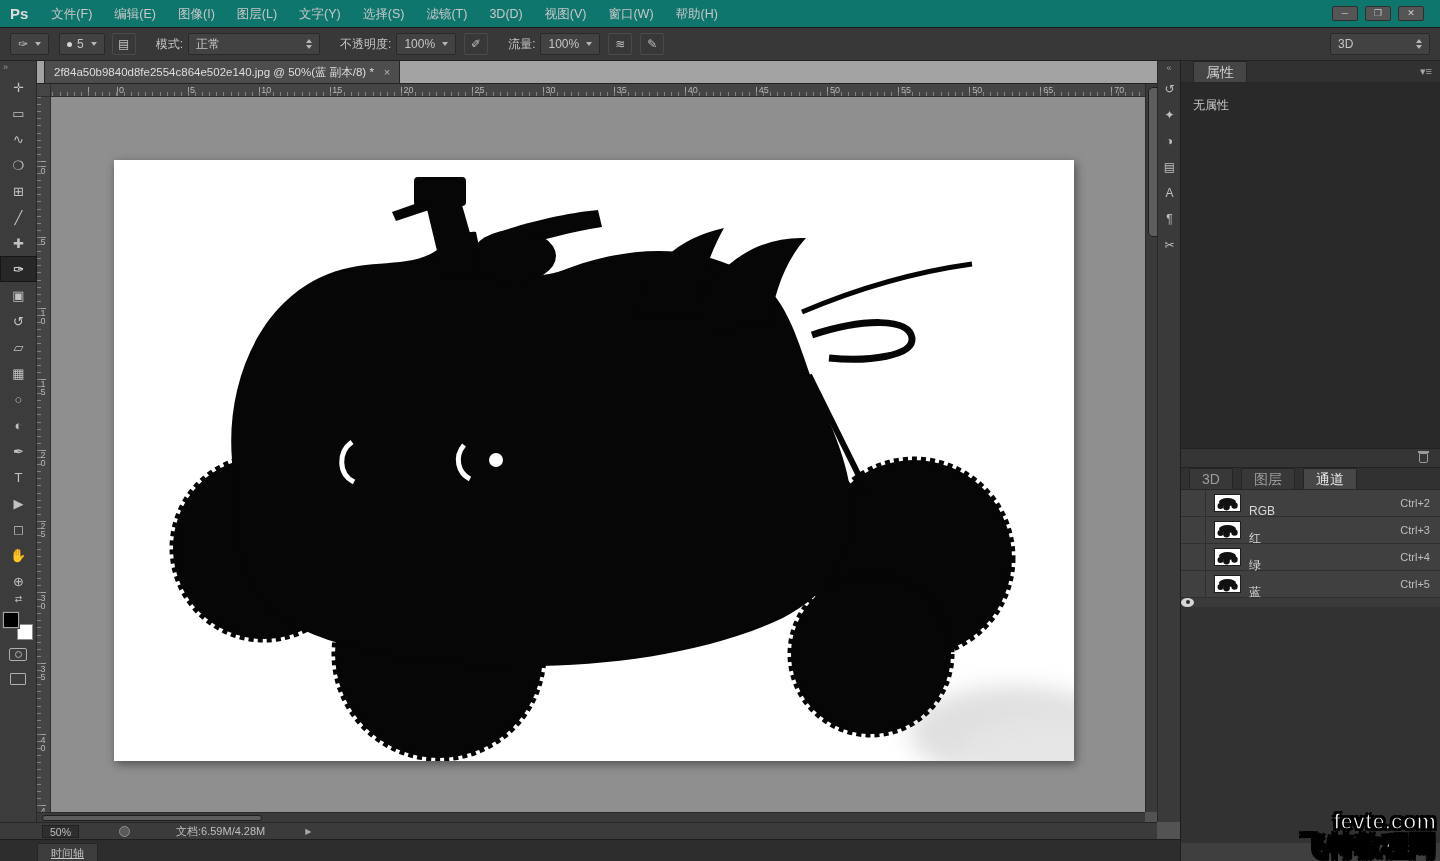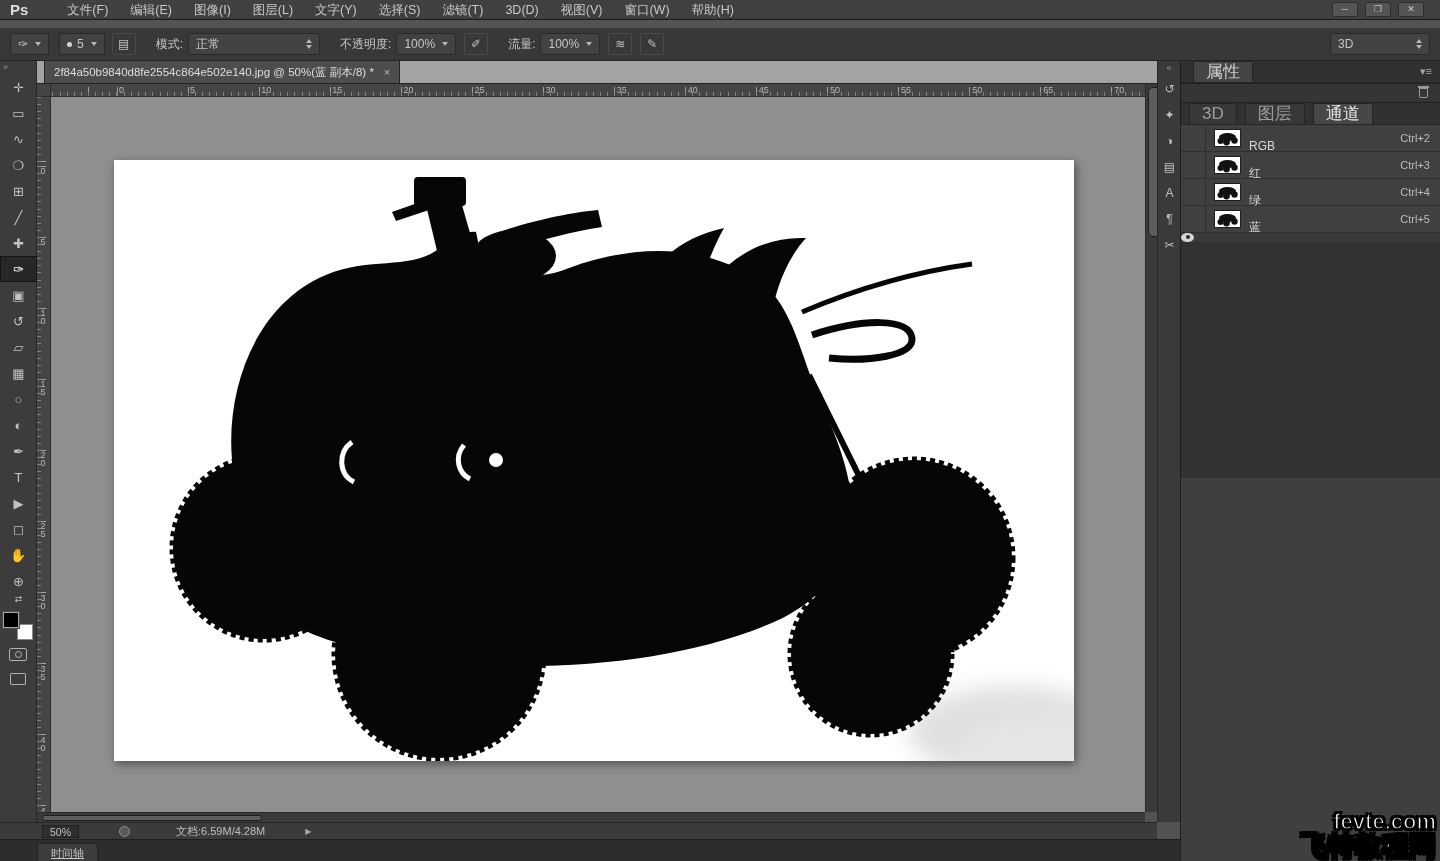--- a/index.html
+++ b/index.html
@@ -5,22 +5,22 @@
   * { box-sizing: border-box; margin: 0; padding: 0; }
   html,body { width:1440px; height:861px; overflow:hidden; }
   body {
     position:relative; background:#535353;
     font-family:"Liberation Sans","DejaVu Sans",sans-serif;
     color:#c8c8c8; -webkit-user-select:none; user-select:none;
   }
   .abs { position:absolute; }
 
   
-  #menubar { left:0; top:0; width:1440px; height:20px; background:#404040;
-    border-bottom:1px solid #1b1b1b; display:flex; align-items:center; font-size:12.5px;gap:16px; }
+  #menubar { left:0; top:0; width:1440px; height:28px; background:#0f766e;
+    border-bottom:1px solid #1b1b1b; display:flex; align-items:center; font-size:12.5px; }
   .ps-logo { margin:0 12px 0 10px; font-weight:bold; font-size:15px; color:#dcdcdc; }
   .menus { display:flex; height:28px; }
   .menu-item { padding:0 11px; line-height:28px; color:#c8c8c8; cursor:default; }
   .win-controls { margin-left:auto; display:flex; gap:7px; margin-right:16px; }
   .win-btn { width:26px; height:15px; background:#555; border:1px solid #2e2e2e; border-radius:2px;
     color:#ccc; font-size:9px; line-height:13px; text-align:center; }
 
   
   #optionsbar { left:0; top:28px; width:1440px; height:33px; background:#383838;
     border-bottom:1px solid #232323; display:flex; align-items:center; font-size:12px; color:#c5c5c5; }
@@ -111,21 +111,21 @@
 
   
   #righticons { left:1157px; top:61px; width:23px; height:761px; background:#3a3a3a; border-left:1px solid #282828; }
   .ri-chevrons { height:15px; text-align:center; font-size:9px; color:#9a9a9a; line-height:14px; }
   .ri-icon { width:23px; height:26px; display:flex; align-items:center; justify-content:center;
     color:#c0c0c0; font-size:12px; }
 
   
   #rightpanels { left:1180px; top:61px; width:260px; height:800px; background:#3f3f3f; border-left:1px solid #1d1d1d; }
   .pg-tabs { height:22px; background:#313131; display:flex; align-items:flex-end; border-bottom:1px solid #262626; position:relative; }
-  .p-tab { height:21px; line-height:20px; padding:0 12px; font-size:17px; color:#cfcfcf;
+  .p-tab { height:21px; line-height:20px; padding:0 12px; font-size:14px; color:#cfcfcf;
     background:#454545; margin-left:12px; border:1px solid #252525; border-bottom:none; }
   .pg-menu { position:absolute; right:8px; top:4px; color:#a5a5a5; font-size:11px; line-height:12px; }
   .props-body { height:365px; background:#292929; font-size:12px; color:#c9c9c9; padding:14px 12px; }
   .props-footer { height:20px; background:#353535; border-top:1px solid #222; border-bottom:1px solid #222;
     display:flex; justify-content:flex-end; align-items:center; padding-right:12px; }
   .trash { width:9px; height:10px; border:1px solid #9a9a9a; border-radius:0 0 2px 2px; position:relative; }
   .trash::before { content:""; position:absolute; left:-2px; top:-3px; width:11px; height:2px; background:#9a9a9a; }
 
   .ch-tabs .p-tab { margin-left:8px; }
   .ch-tabs .p-tab:not(.active) { background:#383838; color:#9d9d9d; }
@@ -484,20 +484,23 @@
       </div>
     </div>
 </div>
 
 <div id="rightpanels" class="abs">
 
   <div class="pg-tabs">
     <div class="p-tab">属性</div>
     <div class="pg-menu">▾≡</div>
   </div>
+  <div class="props-body">
+    <span>无属性</span>
+  </div>
   <div class="props-footer">
     <div class="trash"></div>
   </div>
 
   <div class="pg-tabs ch-tabs">
 
       <div class="p-tab"><span>3D</span></div>
 
       <div class="p-tab"><span>图层</span></div>
 

